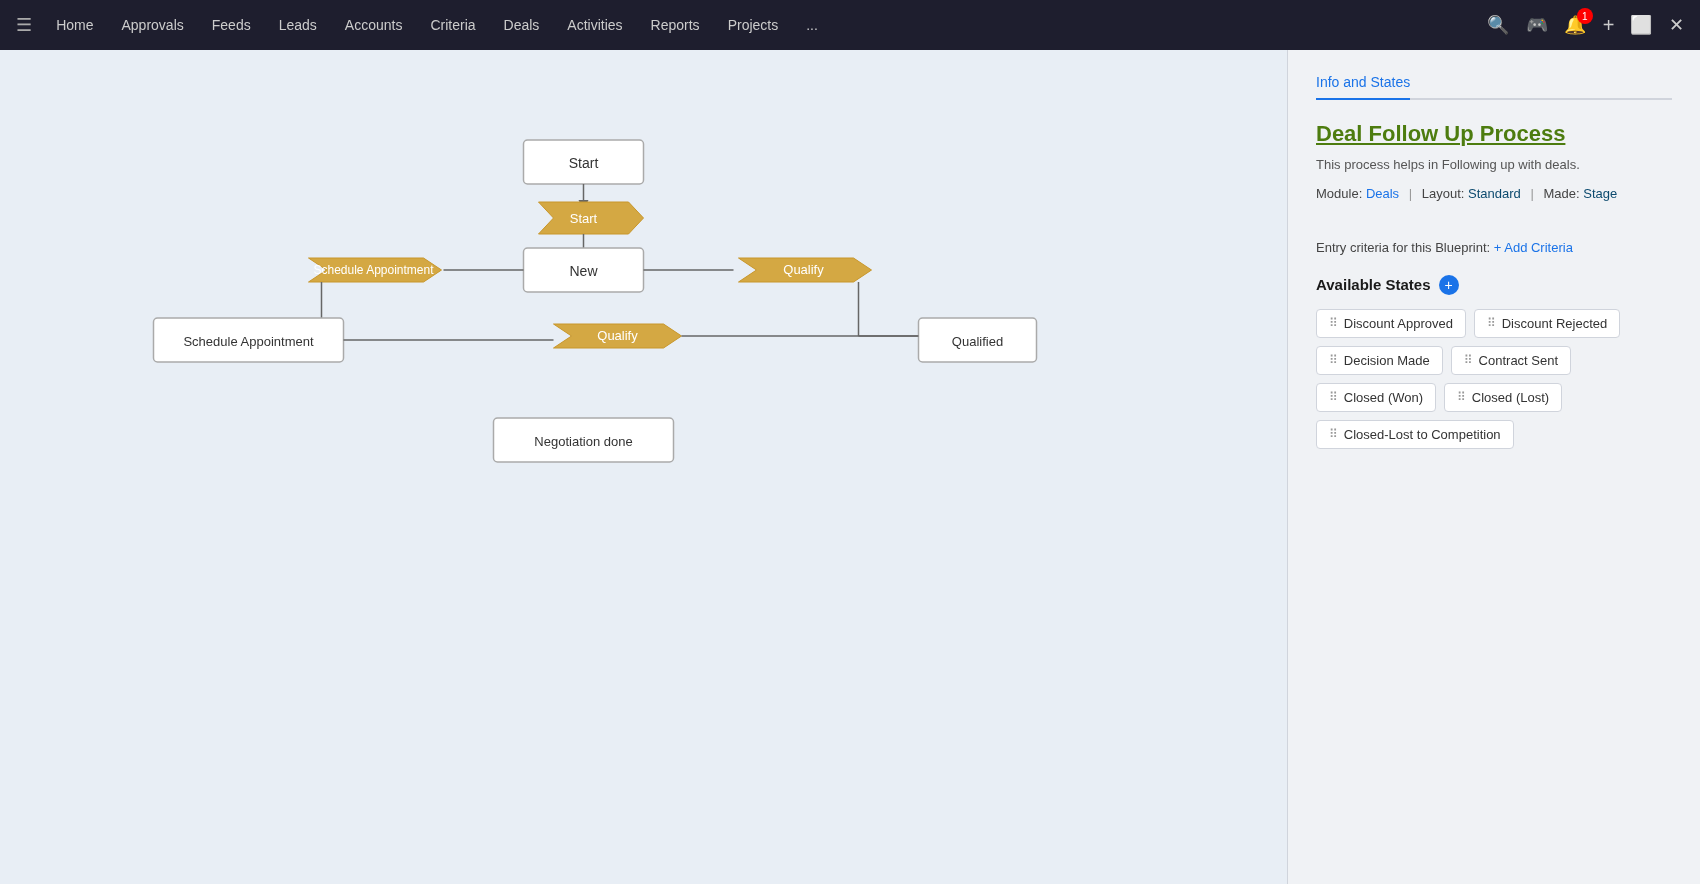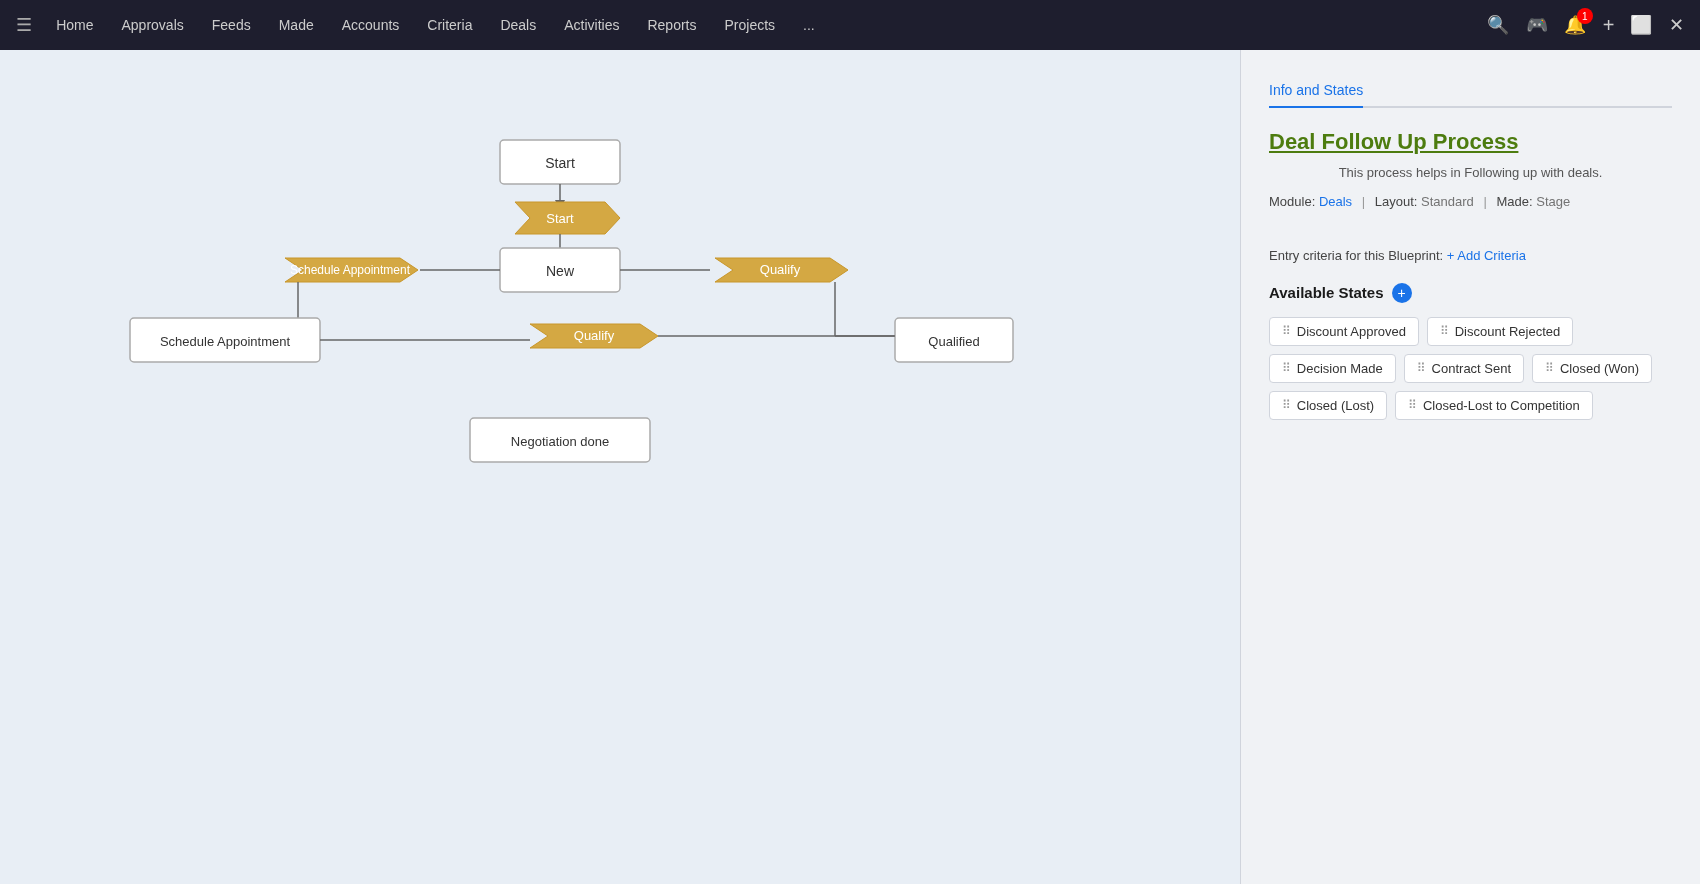--- a/index.html
+++ b/index.html
@@ -57,25 +57,25 @@
       position: absolute;
       top: 0; left: 0; right: 0; bottom: 0;
     }
     .flowchart svg {
       width: 100%;
       height: 100%;
     }
 
     
     .right-panel {
-      width: 460px;
+      width: 413px;
       background: #f0f2f5;
       border-left: 1px solid #d0d4dc;
       overflow-y: auto;
-      padding: 24px 28px;
+      padding: 16px 28px;
     }
 
     .panel-tabs {
       display: flex;
       gap: 0;
       margin-bottom: 20px;
       border-bottom: 2px solid #d0d4dc;
     }
     .panel-tab {
       padding: 8px 0;
@@ -97,31 +97,30 @@
       color: #4d7c0f;
       margin-bottom: 8px;
       line-height: 1.3;
       text-decoration: underline;
     }
 
     .panel-desc {
       font-size: 13px;
       color: #555;
       margin-bottom: 14px;
-      text-align: center;
     }
 
     .panel-meta {
       font-size: 13px;
       color: #444;
       margin-bottom: 6px;
     }
     .panel-meta a { color: #1a73e8; text-decoration: none; }
     .panel-meta span.separator { color: #999; margin: 0 6px; }
-    .panel-meta span.value-link { color: #737373; }
+    .panel-meta span.value-link { color: #0c4a6e; }
 
     .criteria-row {
       font-size: 13px;
       color: #444;
       margin-bottom: 20px;
       margin-top: 39px;
     }
     .criteria-row a { color: #1a73e8; text-decoration: none; }
 
     .available-states-header {
@@ -173,21 +172,21 @@
     .right-panel::-webkit-scrollbar-thumb { background: #c0c4cc; border-radius: 3px; }
   </style>
 </head>
 <body>
 
 <div class="topnav">
   <span class="menu-icon">☰</span>
   <span class="nav-item">Home</span>
   <span class="nav-item">Approvals</span>
   <span class="nav-item">Feeds</span>
-  <span class="nav-item">Made</span>
+  <span class="nav-item">Leads</span>
   <span class="nav-item">Accounts</span>
   <span class="nav-item">Criteria</span>
   <span class="nav-item">Deals</span>
   <span class="nav-item">Activities</span>
   <span class="nav-item">Reports</span>
   <span class="nav-item">Projects</span>
   <span class="nav-item">...</span>
   <div class="nav-spacer"></div>
   <div class="nav-icons">
     <span class="icon-btn">🔍</span>

